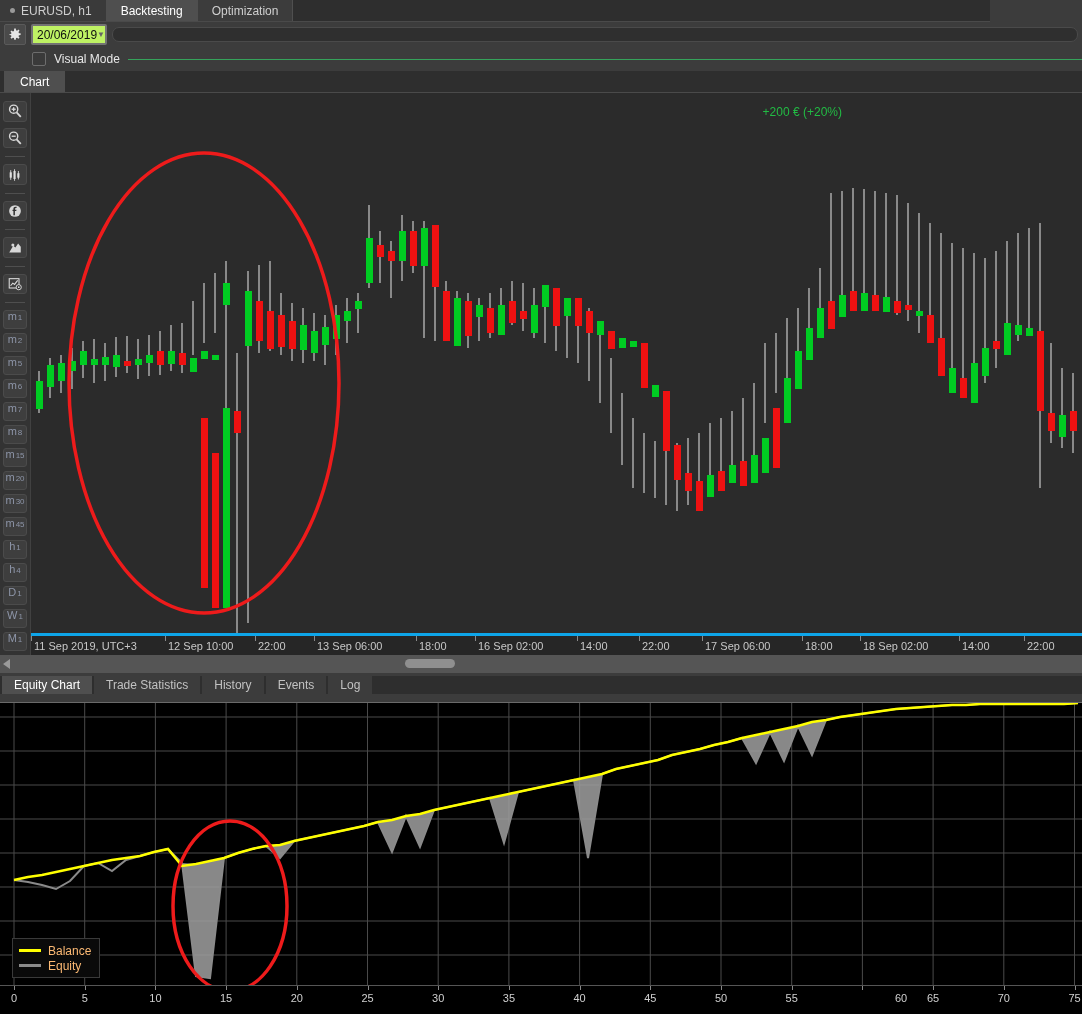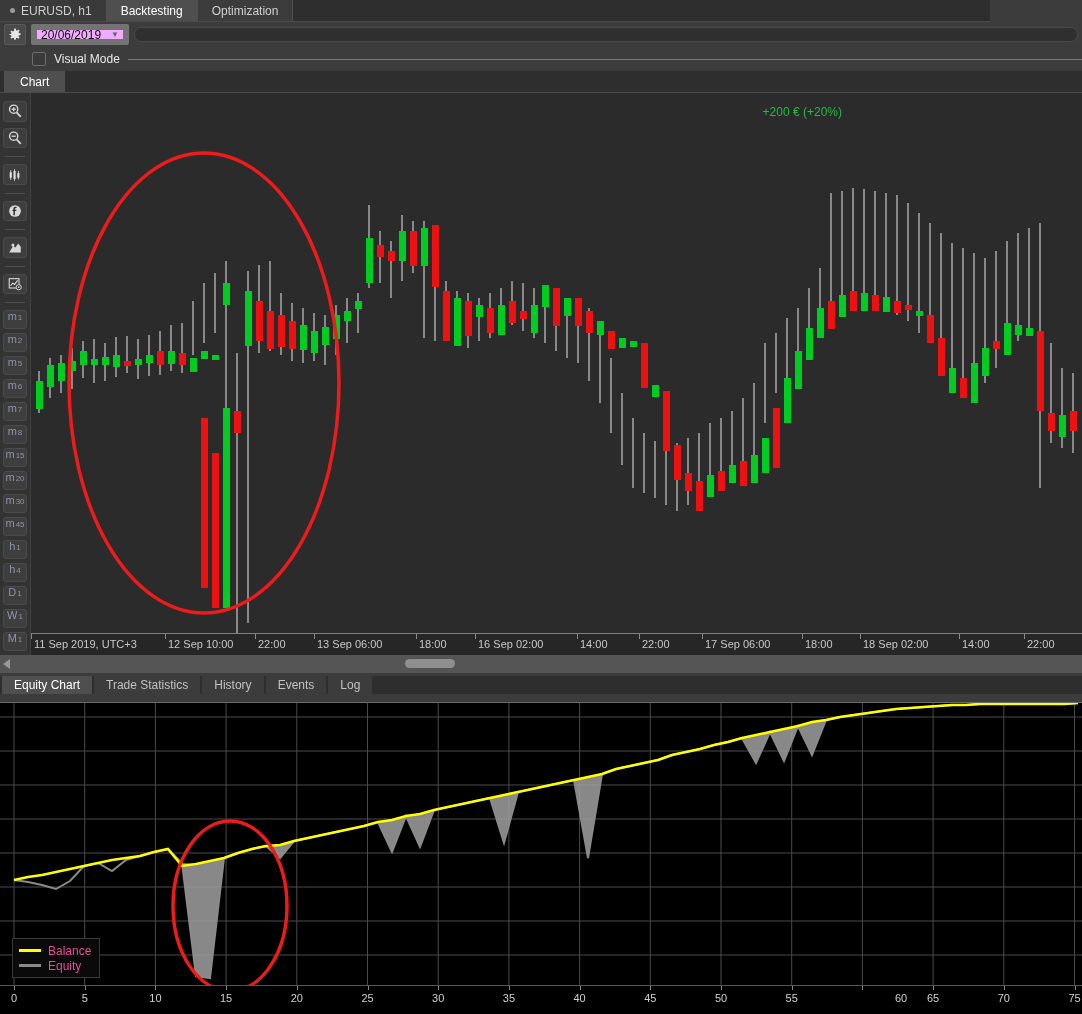--- a/index.html
+++ b/index.html
@@ -41,22 +41,22 @@
     background: #3c3c3c;
     display: flex; align-items: center; padding-left: 4px; gap: 5px;
   }
   .gear-btn {
     width: 22px; height: 21px; background: #4a4a4a;
     border: 1px solid #5a5a5a; border-radius: 2px;
     display: flex; align-items: center; justify-content: center;
     cursor: pointer;
   }
   .date-combo {
-    width: 98px; height: 21px; background: #f0abfc; color: #111;
-    border: 6px solid #737373; border-radius: 2px;
+    width: 76px; height: 21px; background: #bef264; color: #111;
+    border: 2px solid #737373; border-radius: 2px;
     display: flex; align-items: center; justify-content: space-between;
     padding: 0 4px; font-size: 12px; cursor: pointer;
   }
   .date-combo .caret { color: #666; font-size: 8px; }
   .progress-track {
     flex: 1; height: 15px; background: #2f2f2f;
     border: 1px solid #4a4a4a; border-radius: 7px; margin-right: 4px;
   }
 
   
@@ -116,21 +116,21 @@
 
   .chart-canvas-wrap {
     position: absolute; left: 31px; top: 0; right: 0; bottom: 0;
   }
   .chart-profit {
     position: absolute; right: 240px; top: 12px;
     color: #22bb44; font-size: 12px; white-space: nowrap;
   }
   .time-axis {
     position: absolute; left: 31px; top: 540px; width: 1051px; height: 22px;
-    background: #262626; border-top: 1px solid #0ea5e9;
+    background: #262626; border-top: 3px solid #0ea5e9;
   }
   .time-tick {
     position: absolute; top: 4px; color: #c8c8c8; font-size: 11px;
     white-space: nowrap; padding-left: 3px;
   }
   .time-tickmark {
     position: absolute; top: 0; width: 1px; height: 5px; background: #8a8a8a;
   }
 
   
@@ -179,21 +179,21 @@
   }
   .legend-box {
     position: absolute; left: 12px; top: 938px;
     background: #0a0a0a; border: 1px solid #3a3a3a;
     padding: 4px 8px 4px 6px; z-index: 20;
   }
   .legend-row {
     display: flex; align-items: center; gap: 7px; height: 15px;
   }
   .legend-swatch { width: 22px; height: 3px; display: inline-block; }
-  .legend-text { color: #ec4899; font-size: 12px; }
+  .legend-text { color: #fdba74; font-size: 12px; }
   svg { display: block; }
 </style>
 </head>
 <body>
 
 <div class="top-tabstrip">
   <div class="top-tab symbol">
     <span class="dot-icon"></span>
     <span>EURUSD, h1</span>
   </div>

